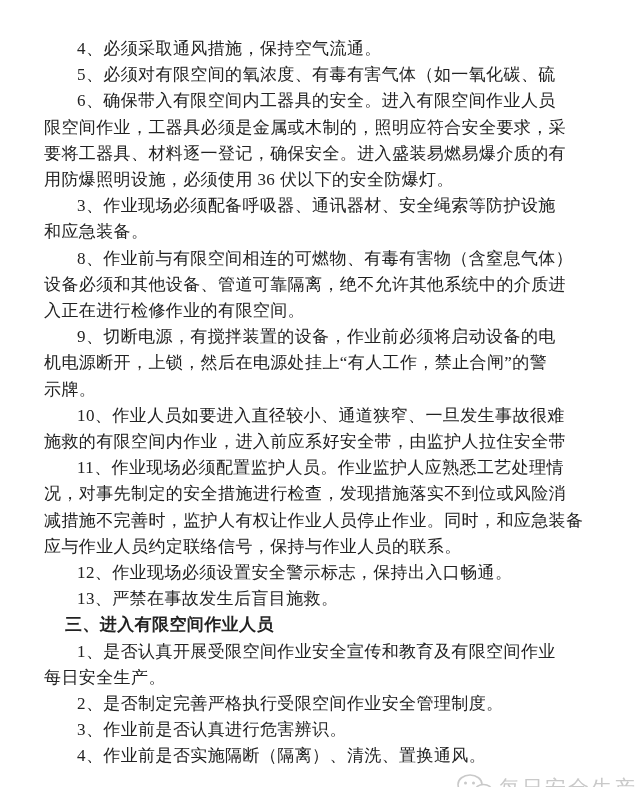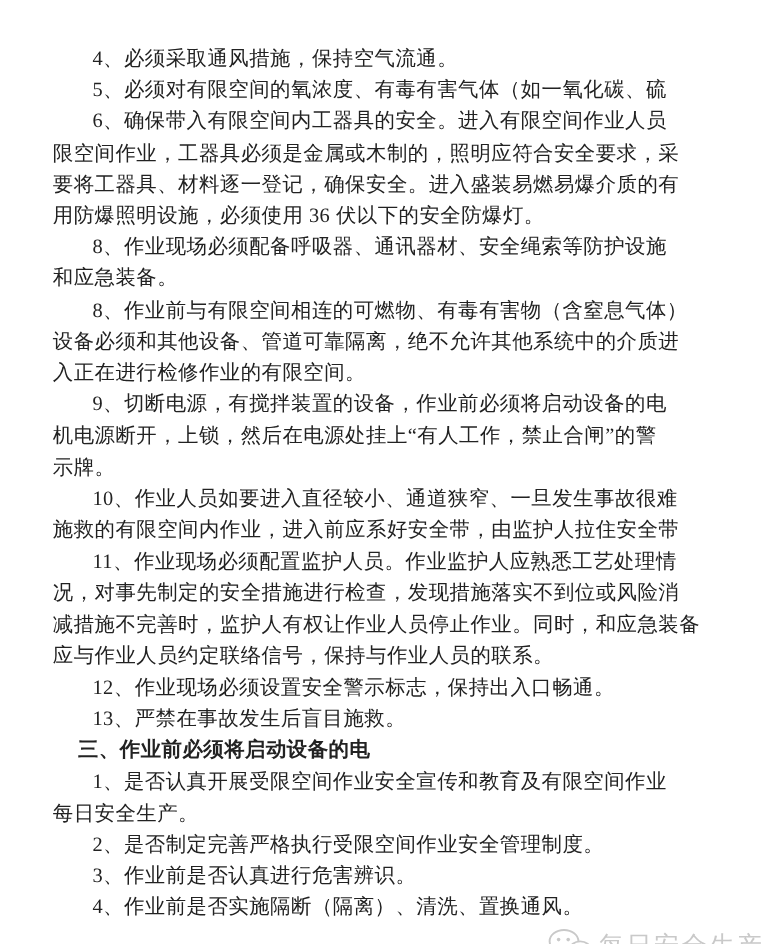--- a/index.html
+++ b/index.html
@@ -63,37 +63,37 @@
 
 <div class="page">
 
   <div class="doc">
       <div class="line body first">4、必须采取通风措施，保持空气流通。</div>
       <div class="line body first">5、必须对有限空间的氧浓度、有毒有害气体（如一氧化碳、硫</div>
       <div class="line body first">6、确保带入有限空间内工器具的安全。进入有限空间作业人员</div>
       <div class="line body">限空间作业，工器具必须是金属或木制的，照明应符合安全要求，采</div>
       <div class="line body">要将工器具、材料逐一登记，确保安全。进入盛装易燃易爆介质的有</div>
       <div class="line body">用防爆照明设施，必须使用 36 伏以下的安全防爆灯。</div>
-      <div class="line body first">8、作业现场必须配备呼吸器、通讯器材、安全绳索等防护设施</div>
+      <div class="line body first">3、作业现场必须配备呼吸器、通讯器材、安全绳索等防护设施</div>
       <div class="line body">和应急装备。</div>
       <div class="line body first">8、作业前与有限空间相连的可燃物、有毒有害物（含窒息气体）</div>
       <div class="line body">设备必须和其他设备、管道可靠隔离，绝不允许其他系统中的介质进</div>
       <div class="line body">入正在进行检修作业的有限空间。</div>
       <div class="line body first">9、切断电源，有搅拌装置的设备，作业前必须将启动设备的电</div>
       <div class="line body">机电源断开，上锁，然后在电源处挂上“有人工作，禁止合闸”的警</div>
       <div class="line body">示牌。</div>
       <div class="line body first">10、作业人员如要进入直径较小、通道狭窄、一旦发生事故很难</div>
       <div class="line body">施救的有限空间内作业，进入前应系好安全带，由监护人拉住安全带</div>
       <div class="line body first">11、作业现场必须配置监护人员。作业监护人应熟悉工艺处理情</div>
       <div class="line body">况，对事先制定的安全措施进行检查，发现措施落实不到位或风险消</div>
       <div class="line body">减措施不完善时，监护人有权让作业人员停止作业。同时，和应急装备</div>
       <div class="line body">应与作业人员约定联络信号，保持与作业人员的联系。</div>
       <div class="line body first">12、作业现场必须设置安全警示标志，保持出入口畅通。</div>
       <div class="line body first">13、严禁在事故发生后盲目施救。</div>
-      <div class="line heading first">三、作业前必须将启动设备的电</div>
+      <div class="line heading first">三、进入有限空间作业人员</div>
       <div class="line body first">1、是否认真开展受限空间作业安全宣传和教育及有限空间作业</div>
       <div class="line body">每日安全生产。</div>
       <div class="line body first">2、是否制定完善严格执行受限空间作业安全管理制度。</div>
       <div class="line body first">3、作业前是否认真进行危害辨识。</div>
       <div class="line body first">4、作业前是否实施隔断（隔离）、清洗、置换通风。</div>
     </div>
 
   <div class="watermark">
     <svg class="wm-icon" viewBox="0 0 38 32">
       <g fill="none" stroke="#c9c9c9" stroke-width="1.6">

